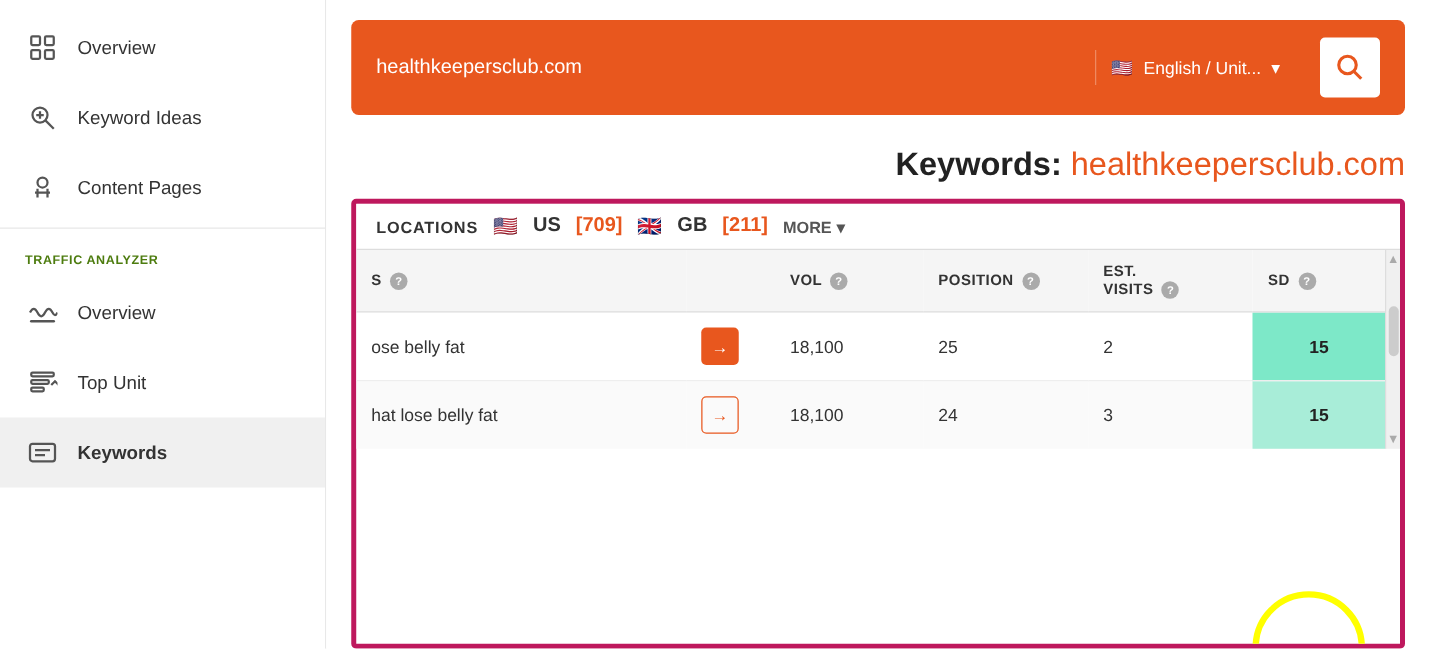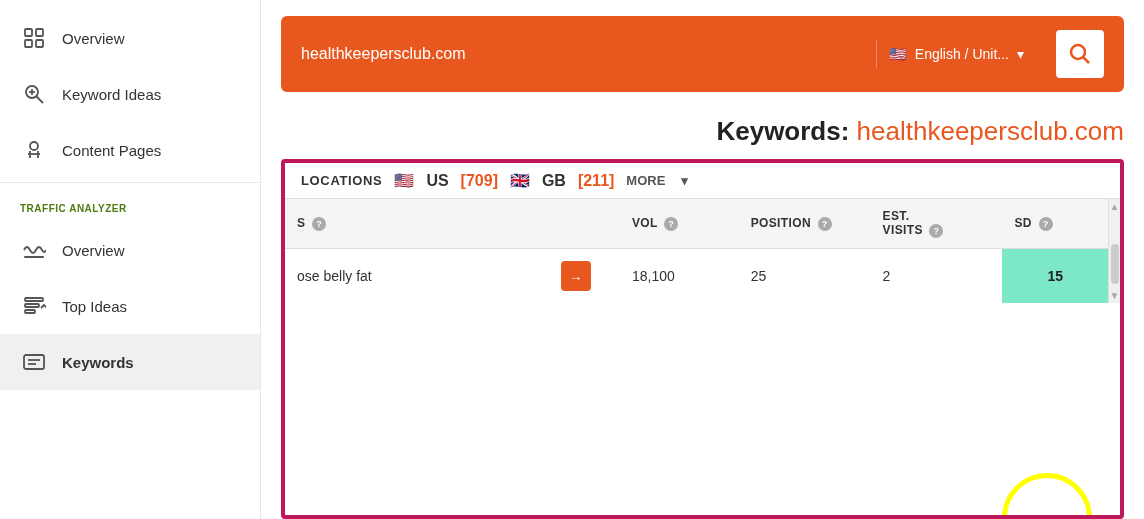--- a/index.html
+++ b/index.html
@@ -132,21 +132,21 @@
       letter-spacing: 0.05em;
       text-transform: uppercase;
     }
     .location-count {
       color: #e8571e;
       font-weight: 600;
     }
     .more-btn {
       display: flex;
       align-items: center;
-      gap: 16px;
+      gap: 4px;
       color: #555;
       font-weight: bold;
       cursor: pointer;
       font-size: 13px;
     }
     .locations-header-row {
       display: flex;
       align-items: center;
       padding: 8px 16px;
       gap: 12px;
@@ -297,21 +297,21 @@
   </div>
   <div class="sidebar-item">
     <div class="sidebar-icon">
       <svg width="24" height="24" viewBox="0 0 24 24" fill="none" stroke="#555" stroke-width="1.8">
         <rect x="3" y="4" width="18" height="3" rx="1"></rect>
         <rect x="3" y="10" width="14" height="3" rx="1"></rect>
         <rect x="3" y="16" width="10" height="3" rx="1"></rect>
         <polyline points="19,14 22,11 25,14" stroke="#555" stroke-width="1.8" fill="none"></polyline>
       </svg>
     </div>
-    <span>Top Ideas</span>
+    <span>Top Unit</span>
   </div>
   <div class="sidebar-item active">
     <div class="sidebar-icon">
       <svg width="24" height="24" viewBox="0 0 24 24" fill="none" stroke="#555" stroke-width="1.8">
         <rect x="2" y="5" width="20" height="14" rx="2"></rect>
         <line x1="6" y1="10" x2="18" y2="10"></line>
         <line x1="6" y1="14" x2="14" y2="14"></line>
       </svg>
     </div>
     <span>Keywords</span>
@@ -382,20 +382,30 @@
           <tr>
             <td class="col-keyword">ose belly fat</td>
             <td class="col-arrow">
               <button class="arrow-btn">→</button>
             </td>
             <td class="col-vol">18,100</td>
             <td class="col-position">25</td>
             <td class="col-estvisits">2</td>
             <td class="col-sd sd-cell">15</td>
           </tr>
+          <tr>
+            <td class="col-keyword">hat lose belly fat</td>
+            <td class="col-arrow">
+              <button class="arrow-btn outline">→</button>
+            </td>
+            <td class="col-vol">18,100</td>
+            <td class="col-position">24</td>
+            <td class="col-estvisits">3</td>
+            <td class="col-sd sd-cell" style="background:#a8edd8;">15</td>
+          </tr>
         </tbody>
       </table>
 
       <div class="scrollbar-right">
         <div style="font-size:10px; color:#aaa; padding:2px;">▲</div>
         <div class="scroll-thumb"></div>
         <div style="font-size:10px; color:#aaa; padding:2px; margin-top:auto;">▼</div>
       </div>
     </div>
 

